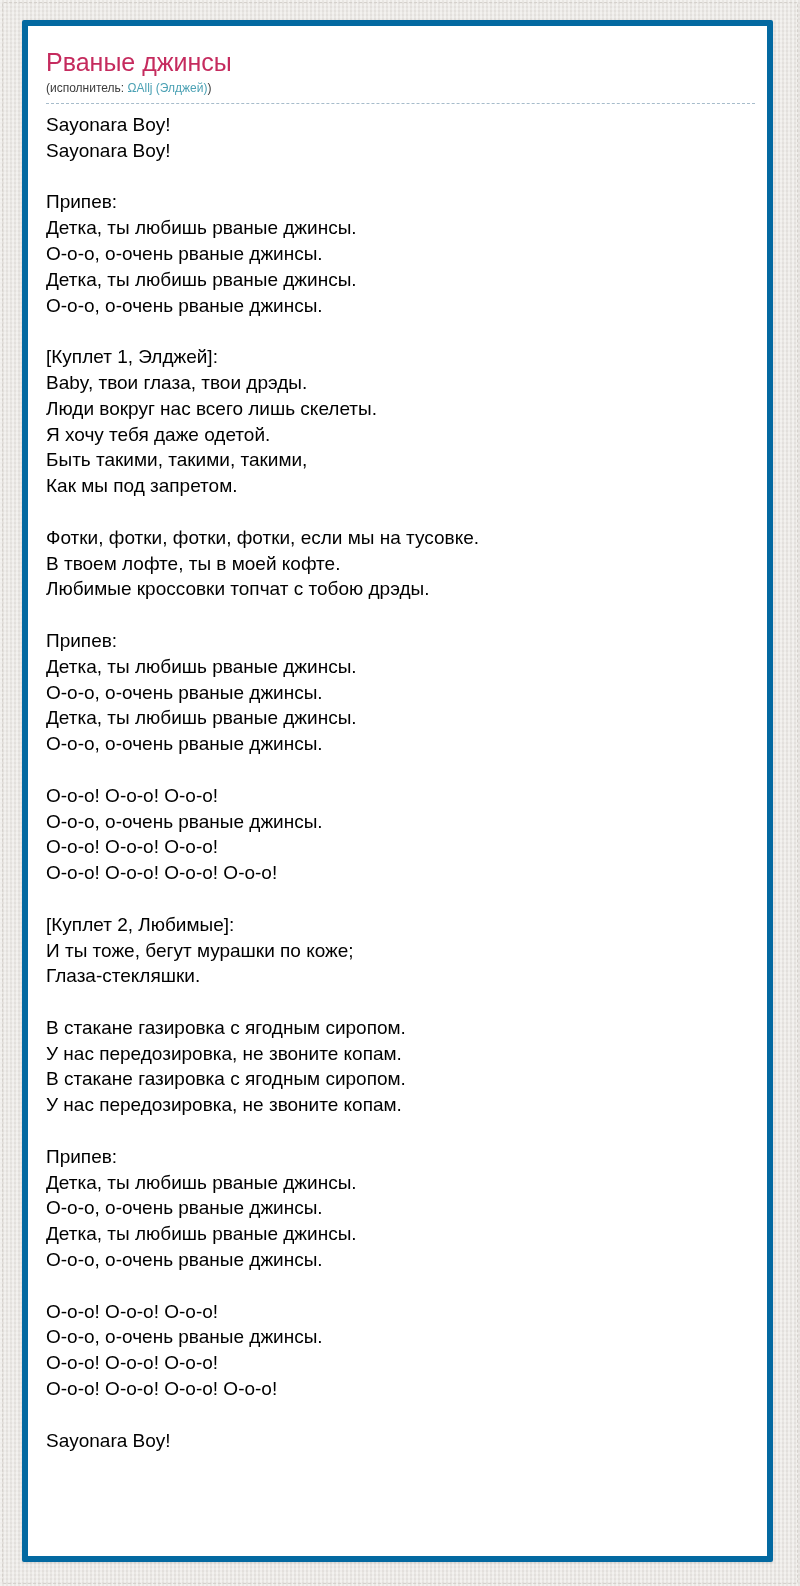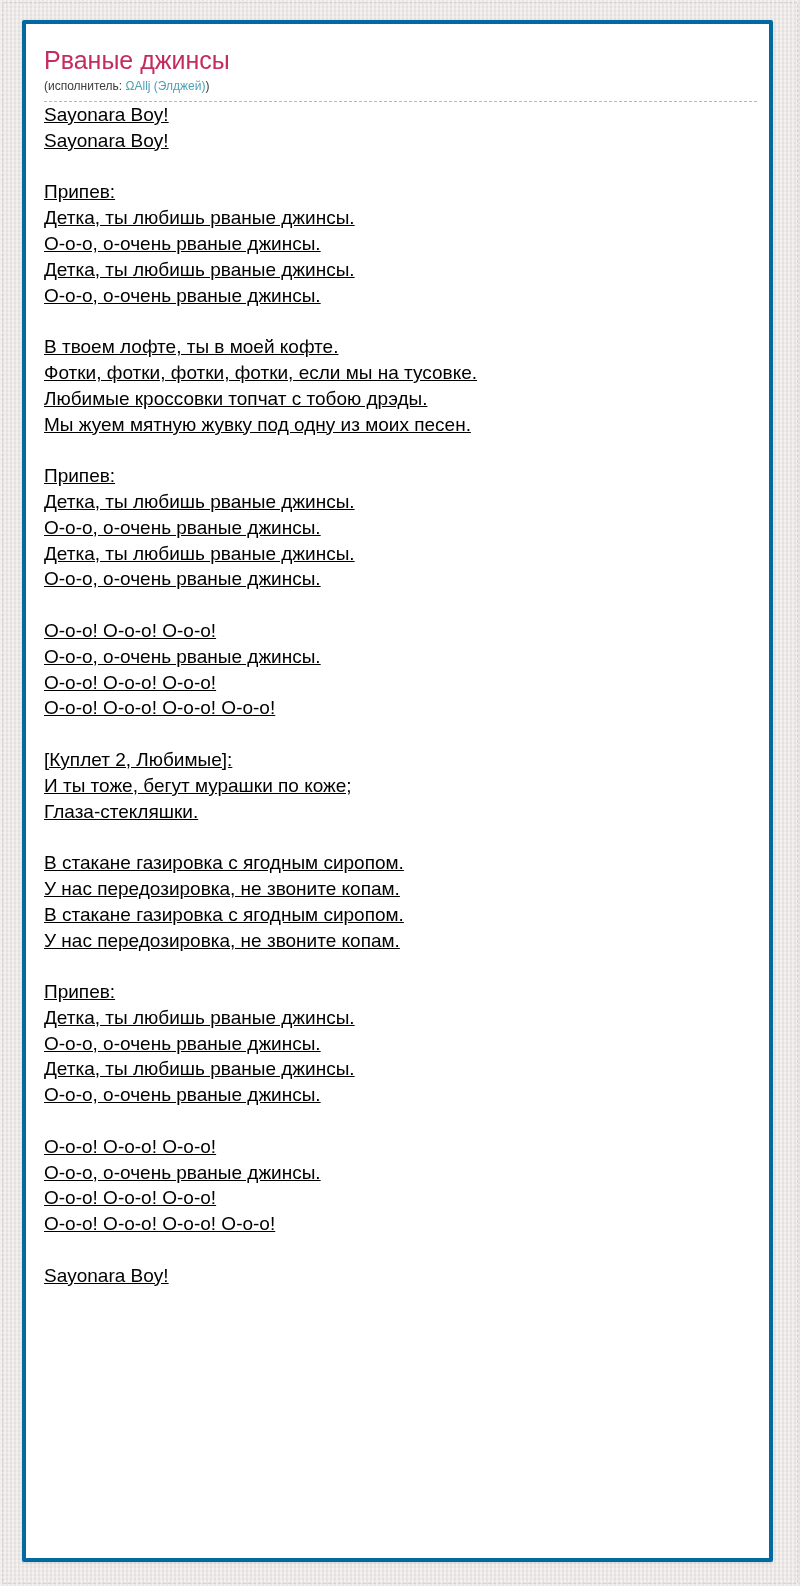--- a/index.html
+++ b/index.html
@@ -26,21 +26,21 @@
     border-radius: 2px;
   }
   .lyrics-card {
     position: absolute;
     left: 22px;
     top: 20px;
     width: 751px;
     height: 1542px;
     box-sizing: border-box;
     background: #ffffff;
-    border: 4px solid #0369a1;
+    border: 6px solid #0369a1;
     border-radius: 2px;
     box-shadow: 0 1px 3px rgba(0,0,0,0.10);
     padding: 24px 12px 0 18px;
   }
   .song-title {
     margin: 0 0 3px 0;
     font-size: 25px;
     font-weight: 400;
     line-height: 1.0;
     color: #c52b5e;
@@ -53,24 +53,24 @@
     padding-bottom: 5px;
     border-bottom: 1px dashed #a7bccb;
     white-space: nowrap;
   }
   .artist-link {
     color: #4ba1b4;
     text-decoration: none;
     cursor: pointer;
   }
   .lyrics-text {
+    margin-top: 8px;
     font-size: 19px;
     line-height: 25.8px;
     color: #000000;
-    text-decoration: underline;
   }
   .stanza {
     margin-bottom: 25.8px;
   }
   .stanza:last-child {
     margin-bottom: 0;
   }
   .lyric-line {
     white-space: nowrap;
   }
@@ -92,24 +92,31 @@
         <div class="lyric-line">Sayonara Boy!</div>
       </div>
       <div class="stanza">
         <div class="lyric-line">Припев:</div>
         <div class="lyric-line">Детка, ты любишь рваные джинсы.</div>
         <div class="lyric-line">О-о-о, о-очень рваные джинсы.</div>
         <div class="lyric-line">Детка, ты любишь рваные джинсы.</div>
         <div class="lyric-line">О-о-о, о-очень рваные джинсы.</div>
       </div>
       <div class="stanza">
+        <div class="lyric-line">[Куплет 1, Элджей]:</div>
+        <div class="lyric-line">Baby, твои глаза, твои дрэды.</div>
+        <div class="lyric-line">Люди вокруг нас всего лишь скелеты.</div>
+        <div class="lyric-line">Я хочу тебя даже одетой.</div>
+        <div class="lyric-line">Быть такими, такими, такими,</div>
+        <div class="lyric-line">Как мы под запретом.</div>
+      </div>
+      <div class="stanza">
+        <div class="lyric-line">Фотки, фотки, фотки, фотки, если мы на тусовке.</div>
         <div class="lyric-line">В твоем лофте, ты в моей кофте.</div>
-        <div class="lyric-line">Фотки, фотки, фотки, фотки, если мы на тусовке.</div>
         <div class="lyric-line">Любимые кроссовки топчат с тобою дрэды.</div>
-        <div class="lyric-line">Мы жуем мятную жувку под одну из моих песен.</div>
       </div>
       <div class="stanza">
         <div class="lyric-line">Припев:</div>
         <div class="lyric-line">Детка, ты любишь рваные джинсы.</div>
         <div class="lyric-line">О-о-о, о-очень рваные джинсы.</div>
         <div class="lyric-line">Детка, ты любишь рваные джинсы.</div>
         <div class="lyric-line">О-о-о, о-очень рваные джинсы.</div>
       </div>
       <div class="stanza">
         <div class="lyric-line">О-о-о! О-о-о! О-о-о!</div>

